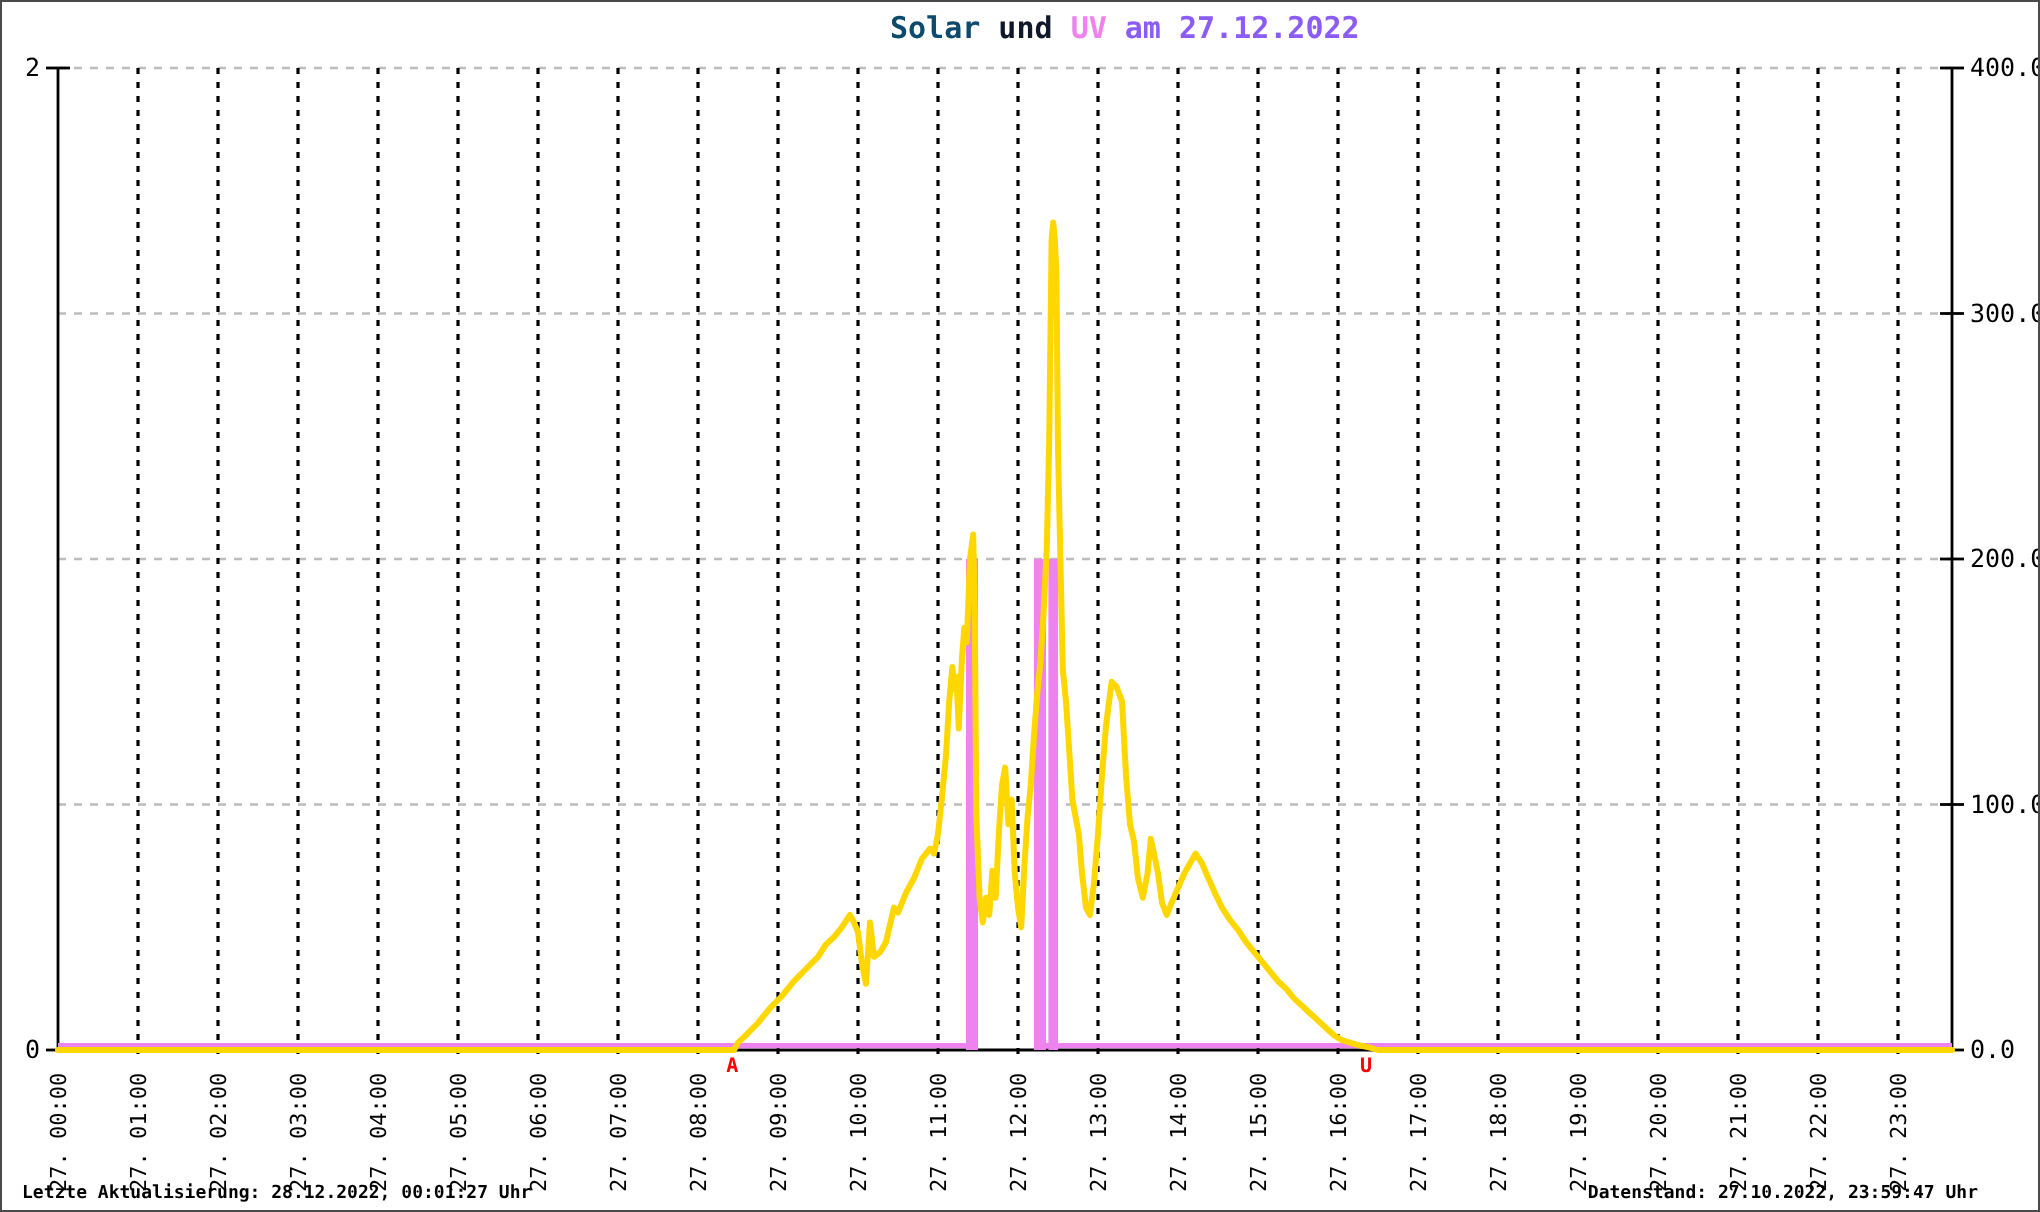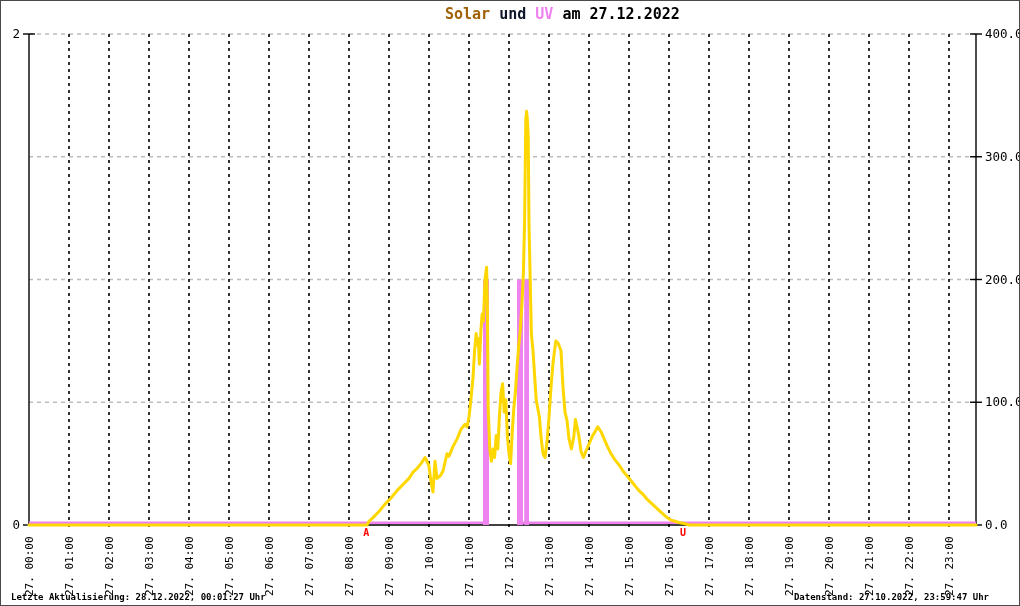--- a/index.html
+++ b/index.html
@@ -19,21 +19,21 @@
     font:bold 9px "DejaVu Sans Mono","Liberation Mono",monospace;
     color:#000;white-space:pre;
   }
   #footer-left{left:10px;}
   #footer-right{right:30px;}
 </style>
 </head>
 <body>
 
 <div id="canvas">
-  <div id="chart-title"><span style="color: #a16207;">Solar</span><span style="color: #0f172a;"> und </span><span style="color: rgb(238, 130, 238); text-align: center;">UV</span><span style="color: #000000;"> am 27.12.2022</span></div>
+  <div id="chart-title"><span style="color: #0c4a6e;">Solar</span><span style="color: #0f172a;"> und </span><span style="color: rgb(238, 130, 238); text-align: center;">UV</span><span style="color: #8b5cf6;"> am 27.12.2022</span></div>
   <svg id="plot-svg" width="1020" height="606" viewBox="0 0 1020 606">
       <line x1="969" y1="524" x2="981" y2="524" stroke="#000" stroke-width="1.4"></line>
       <text x="984" y="528" font-size="12.5" font-family="DejaVu Sans Mono,monospace" fill="#000">0.0</text>
       <line x1="28" y1="401.25" x2="975" y2="401.25" stroke="#bcbcbc" stroke-width="1.3" stroke-dasharray="4,4"></line>
       <line x1="969" y1="401.25" x2="981" y2="401.25" stroke="#000" stroke-width="1.4"></line>
       <text x="984" y="405.25" font-size="12.5" font-family="DejaVu Sans Mono,monospace" fill="#000">100.0</text>
       <line x1="28" y1="278.5" x2="975" y2="278.5" stroke="#bcbcbc" stroke-width="1.3" stroke-dasharray="4,4"></line>
       <line x1="969" y1="278.5" x2="981" y2="278.5" stroke="#000" stroke-width="1.4"></line>
       <text x="984" y="282.5" font-size="12.5" font-family="DejaVu Sans Mono,monospace" fill="#000">200.0</text>
       <line x1="28" y1="155.75" x2="975" y2="155.75" stroke="#bcbcbc" stroke-width="1.3" stroke-dasharray="4,4"></line>

